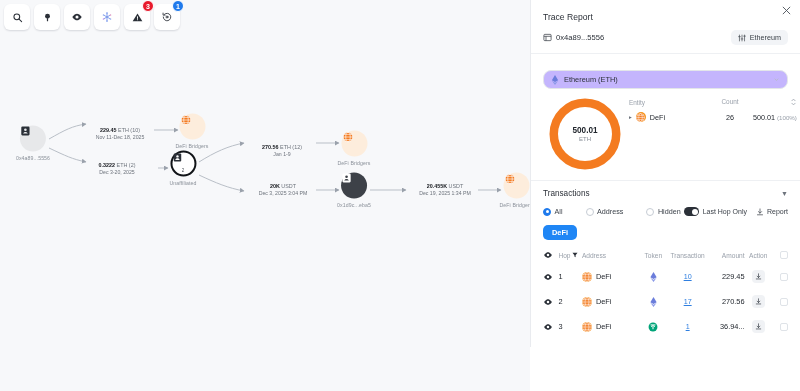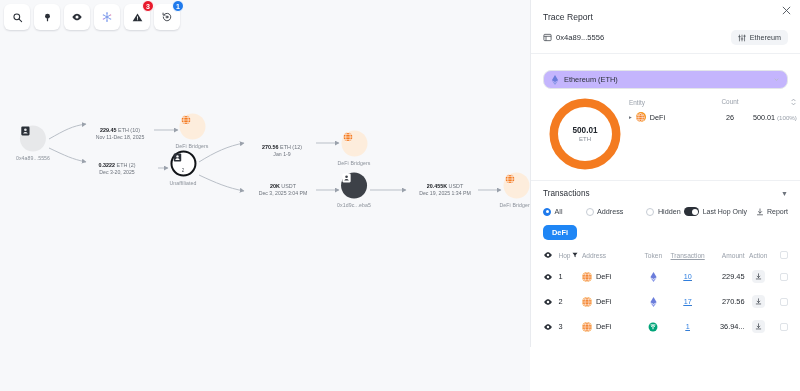--- a/index.html
+++ b/index.html
@@ -122,21 +122,21 @@
     padding:3px 9px;font-size:7.4px;font-weight:700;margin-top:9px;cursor:pointer;
   }
 
   .tx-head{display:flex;align-items:center;font-size:6.6px;color:#9aa1ab;margin-top:10px;
            padding-bottom:4px;}
   .tx-row{display:flex;align-items:center;font-size:7.4px;color:#22272e;height:25px;}
   .tc-eye{width:17px;display:flex;align-items:center;}
   .tc-hop{width:26px;display:flex;align-items:center;gap:2px;}
   .tc-addr{width:62px;display:flex;align-items:center;gap:4px;}
   .tc-tok{width:34px;text-align:center;display:flex;justify-content:center;}
-  .tc-tx{width:42px;text-align:center;text-decoration:underline;}
+  .tc-tx{width:42px;text-align:center;}
   .tc-amt{width:42px;text-align:right;}
   .tc-act{width:30px;display:flex;justify-content:center;}
   .tc-chk{width:18px;display:flex;justify-content:flex-end;}
   .tx-link{color:#2f7fe0;text-decoration:underline;font-size:7.2px;cursor:pointer;}
   .dl-btn{width:13px;height:13px;border-radius:4px;background:#f0f2f5;display:flex;
           align-items:center;justify-content:center;cursor:pointer;}
   .chk{width:8px;height:8px;border-radius:2px;border:1px solid #dfe3e8;box-sizing:border-box;cursor:pointer;}
   .tbl-body{padding-bottom:4px;}
 
   .coin{width:10px;height:10px;border-radius:50%;display:flex;align-items:center;

